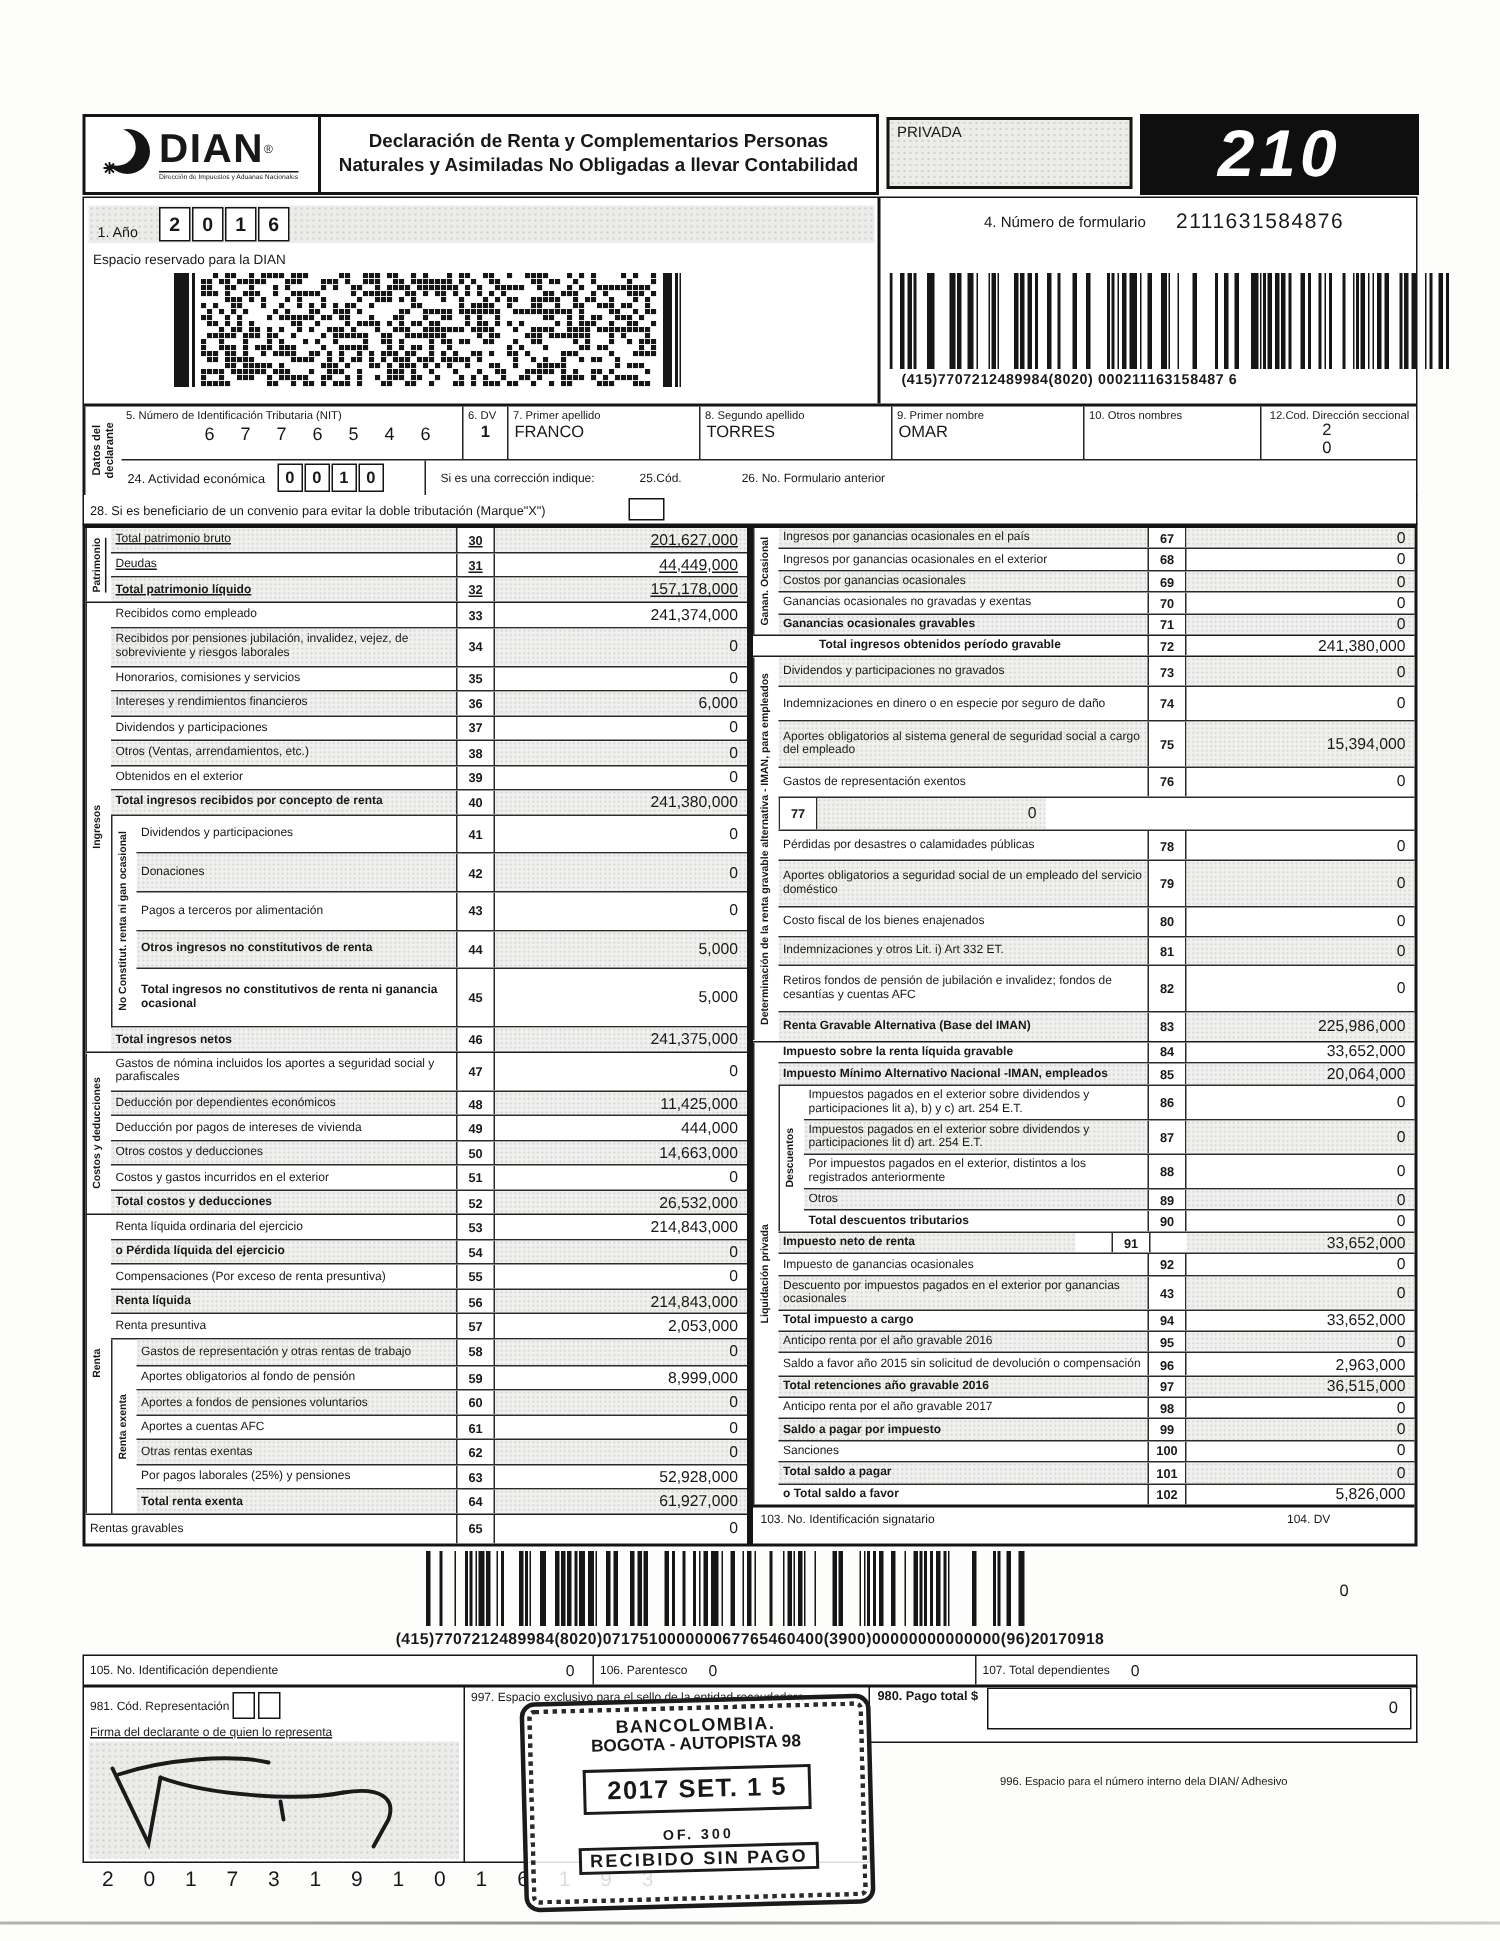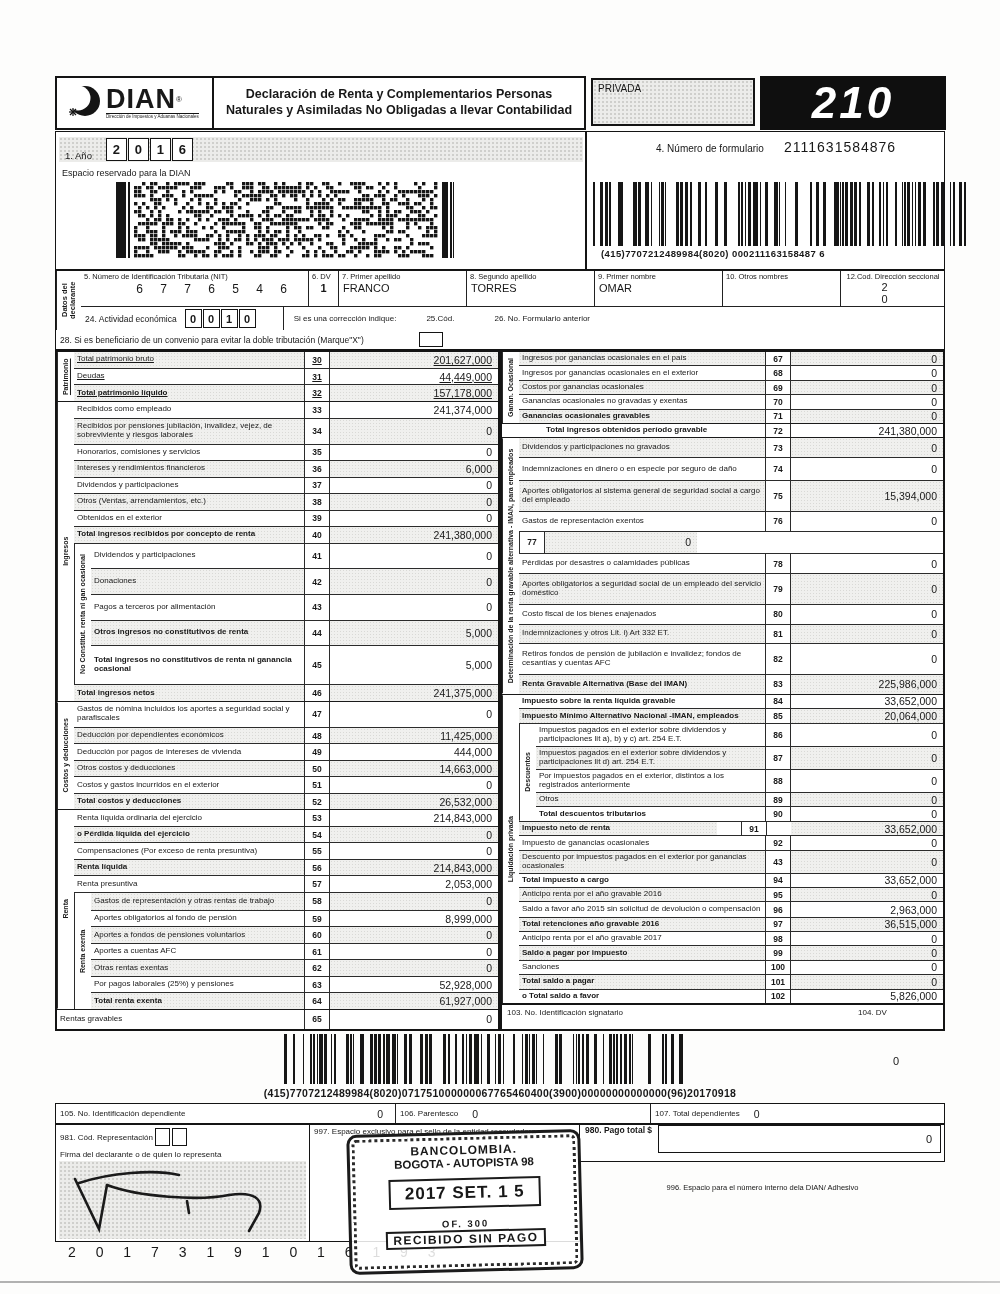--- a/index.html
+++ b/index.html
@@ -70,21 +70,21 @@
   
   #deps{left:55px;top:1103px;width:890px;height:21px;border:1.5px solid #141414;box-sizing:border-box;display:flex;background:#fff;font-size:8px;}
   .depcell{display:flex;align-items:center;border-right:1px solid #222;box-sizing:border-box;padding:0 4px;}
   .depcell:last-child{border-right:none;}
   .depval{font-size:10.5px;margin-left:14px;}
   .depval.right{margin-left:auto;margin-right:8px;}
   
   #boxA{left:55px;top:1124px;width:255px;height:118px;border:1.5px solid #141414;box-sizing:border-box;background:#fff;}
   #repr-row{display:flex;align-items:center;padding:3px 4px 0 4px;font-size:8px;}
   .smallbox{width:13px;height:16px;border:1.5px solid #141414;background:#fff;margin-left:2px;}
-  #firma-label{font-size:8px;padding:4px 4px 0 4px;}
+  #firma-label{font-size:8px;padding:4px 4px 0 4px;text-decoration:underline;}
   #sig-area{margin:2px 3px;height:78px;}
   #boxB{left:310px;top:1124px;width:270px;height:118px;border:1.5px solid #141414;border-left:none;box-sizing:border-box;font-size:8px;padding:2px 4px;background:#fff;}
   #boxC{left:580px;top:1124px;width:365px;height:38px;border:1.5px solid #141414;border-left:none;box-sizing:border-box;display:flex;align-items:flex-start;font-size:8.5px;font-weight:bold;padding-left:5px;background:#fff;}
   #pay-box{margin-left:6px;flex:1;height:26px;border:1.5px solid #141414;margin-right:3px;display:flex;align-items:center;justify-content:flex-end;padding-right:8px;font-size:11px;font-weight:normal;background:#fff;}
   #text996{left:580px;top:1183px;width:365px;text-align:center;font-size:7.5px;}
   #sig-digits{left:68px;top:1244px;font-size:14px;letter-spacing:8px;white-space:nowrap;}
   
   #stamp{left:348px;top:1132px;width:234px;height:140px;transform:rotate(-1.5deg);border:3px solid #1b1b1b;border-radius:10px;outline:3px dotted #2a2a2a;outline-offset:-8px;box-sizing:border-box;display:flex;flex-direction:column;align-items:center;padding-top:8px;background:rgba(255,255,255,0.85);}
   #stamp .s1{font-size:12px;font-weight:bold;letter-spacing:1px;}
   #stamp .s2{font-size:11.5px;font-weight:bold;}

